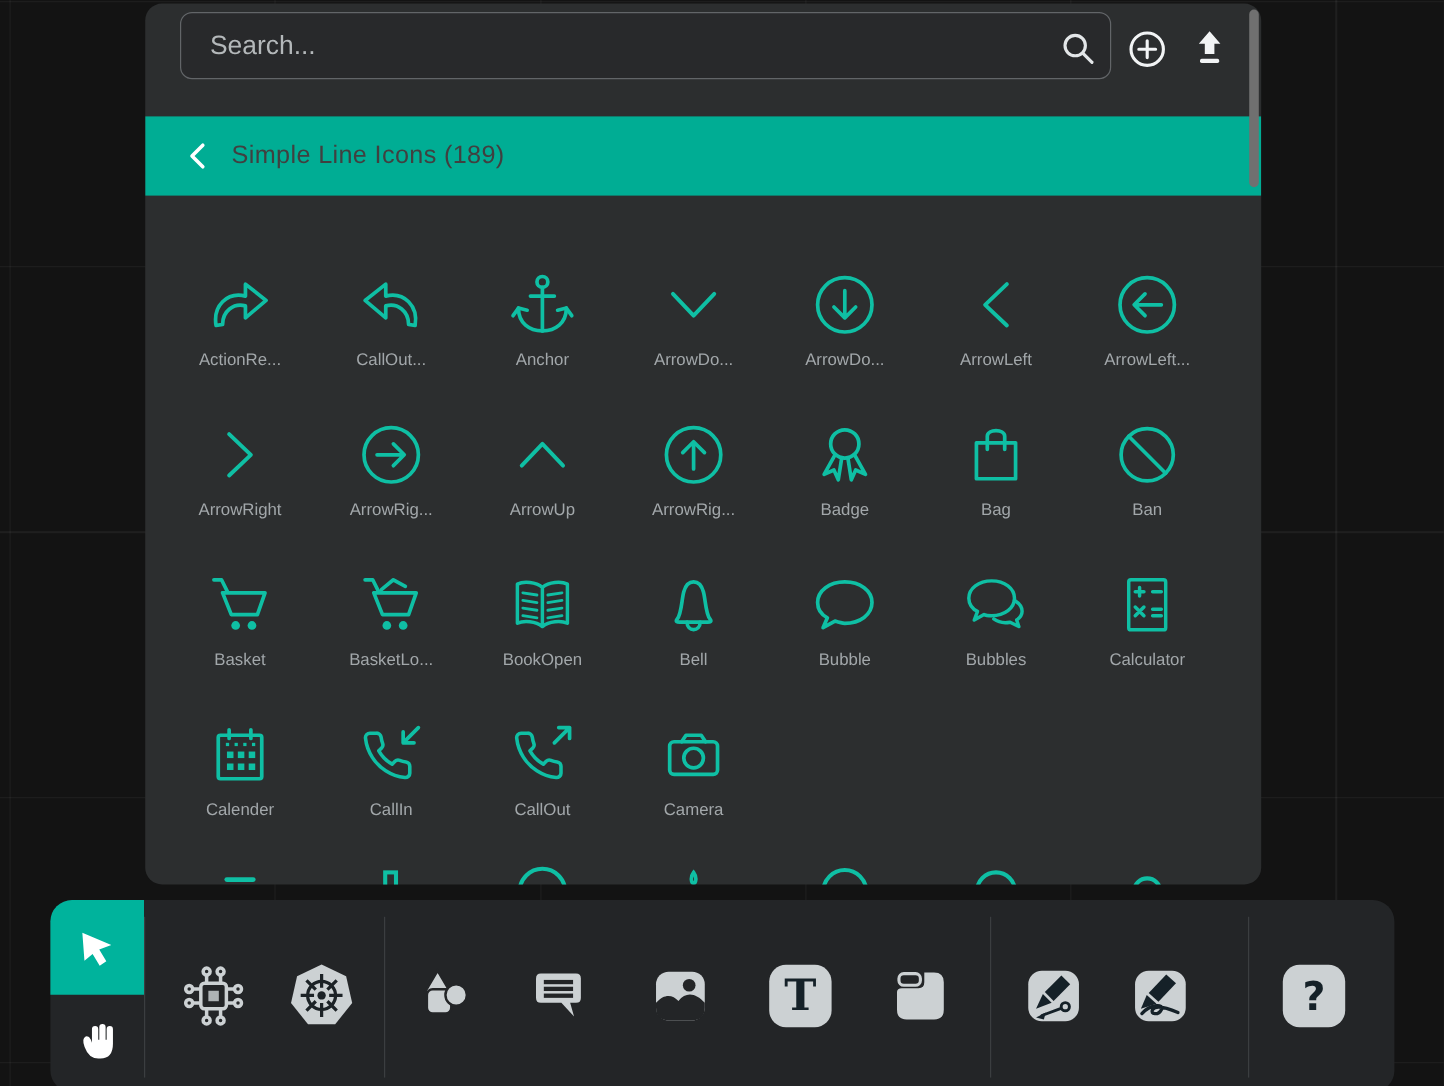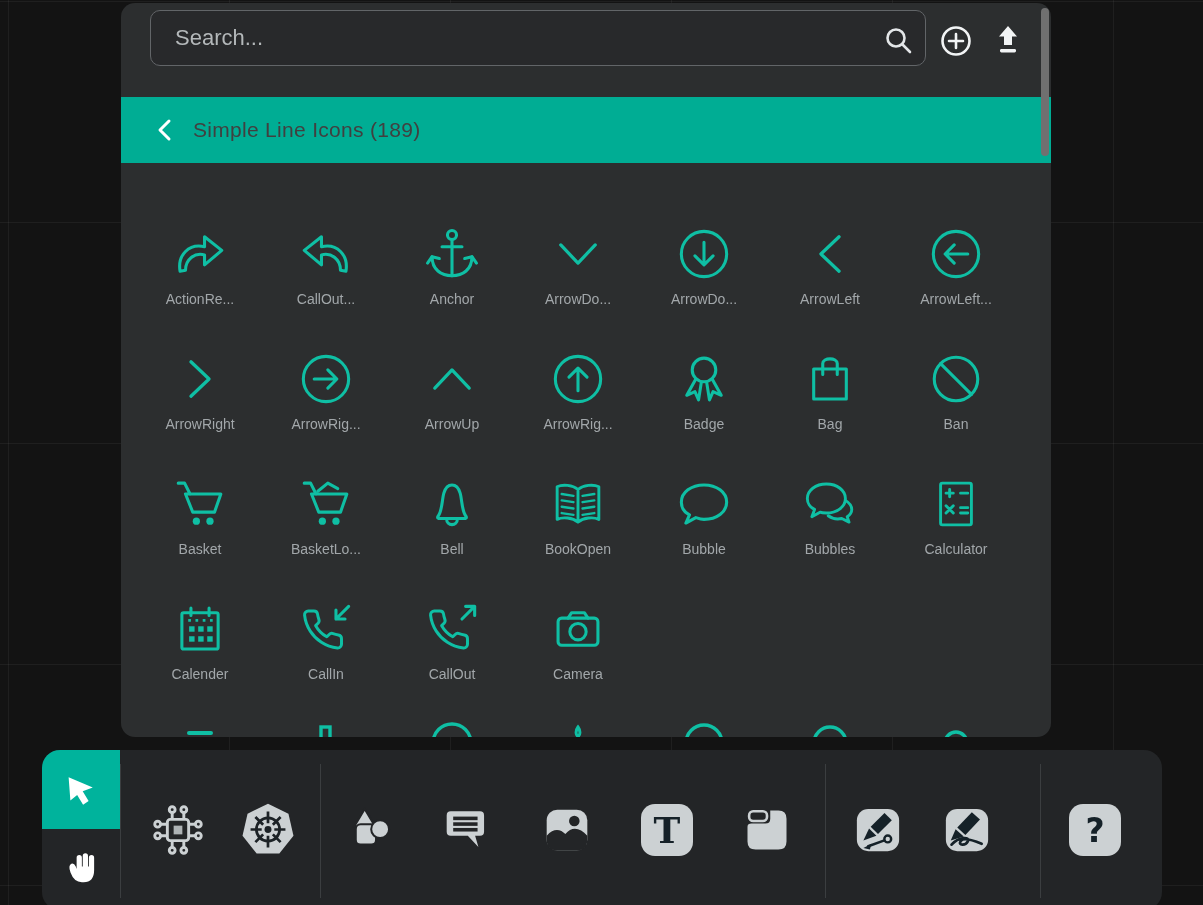--- a/index.html
+++ b/index.html
@@ -352,29 +352,29 @@
           <span class="lbl">Basket</span>
         </div>
       <div class="cell">
           <svg class="gi">
             <use href="#i-basket-loaded"></use>
           </svg>
           <span class="lbl">BasketLo...</span>
         </div>
       <div class="cell">
           <svg class="gi">
+            <use href="#i-book-open"></use>
+          </svg>
+          <span class="lbl">BookOpen</span>
+        </div>
+      <div class="cell">
+          <svg class="gi">
             <use href="#i-bell"></use>
           </svg>
           <span class="lbl">Bell</span>
-        </div>
-      <div class="cell">
-          <svg class="gi">
-            <use href="#i-book-open"></use>
-          </svg>
-          <span class="lbl">BookOpen</span>
         </div>
       <div class="cell">
           <svg class="gi">
             <use href="#i-bubble"></use>
           </svg>
           <span class="lbl">Bubble</span>
         </div>
       <div class="cell">
           <svg class="gi">
             <use href="#i-bubbles"></use>

